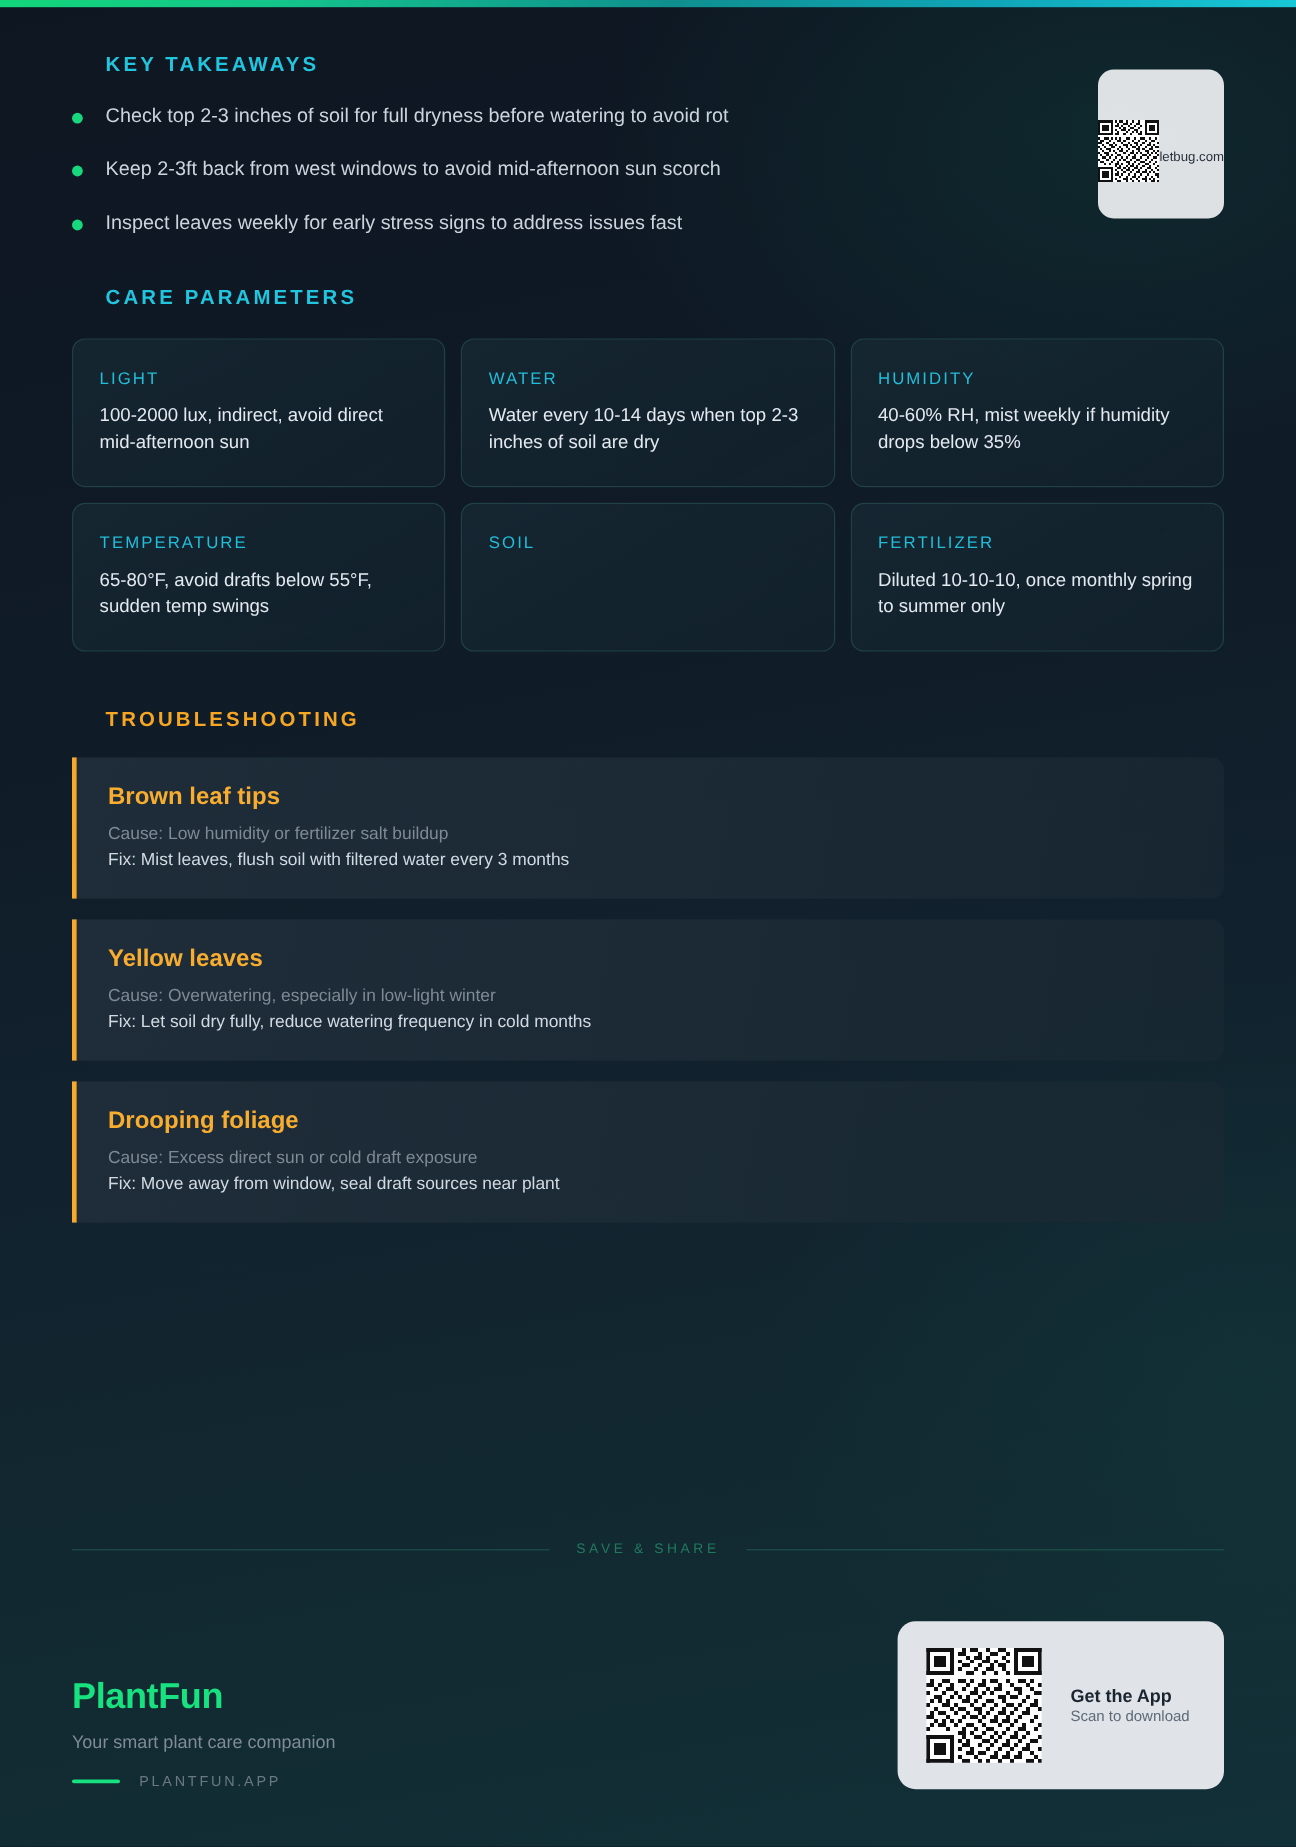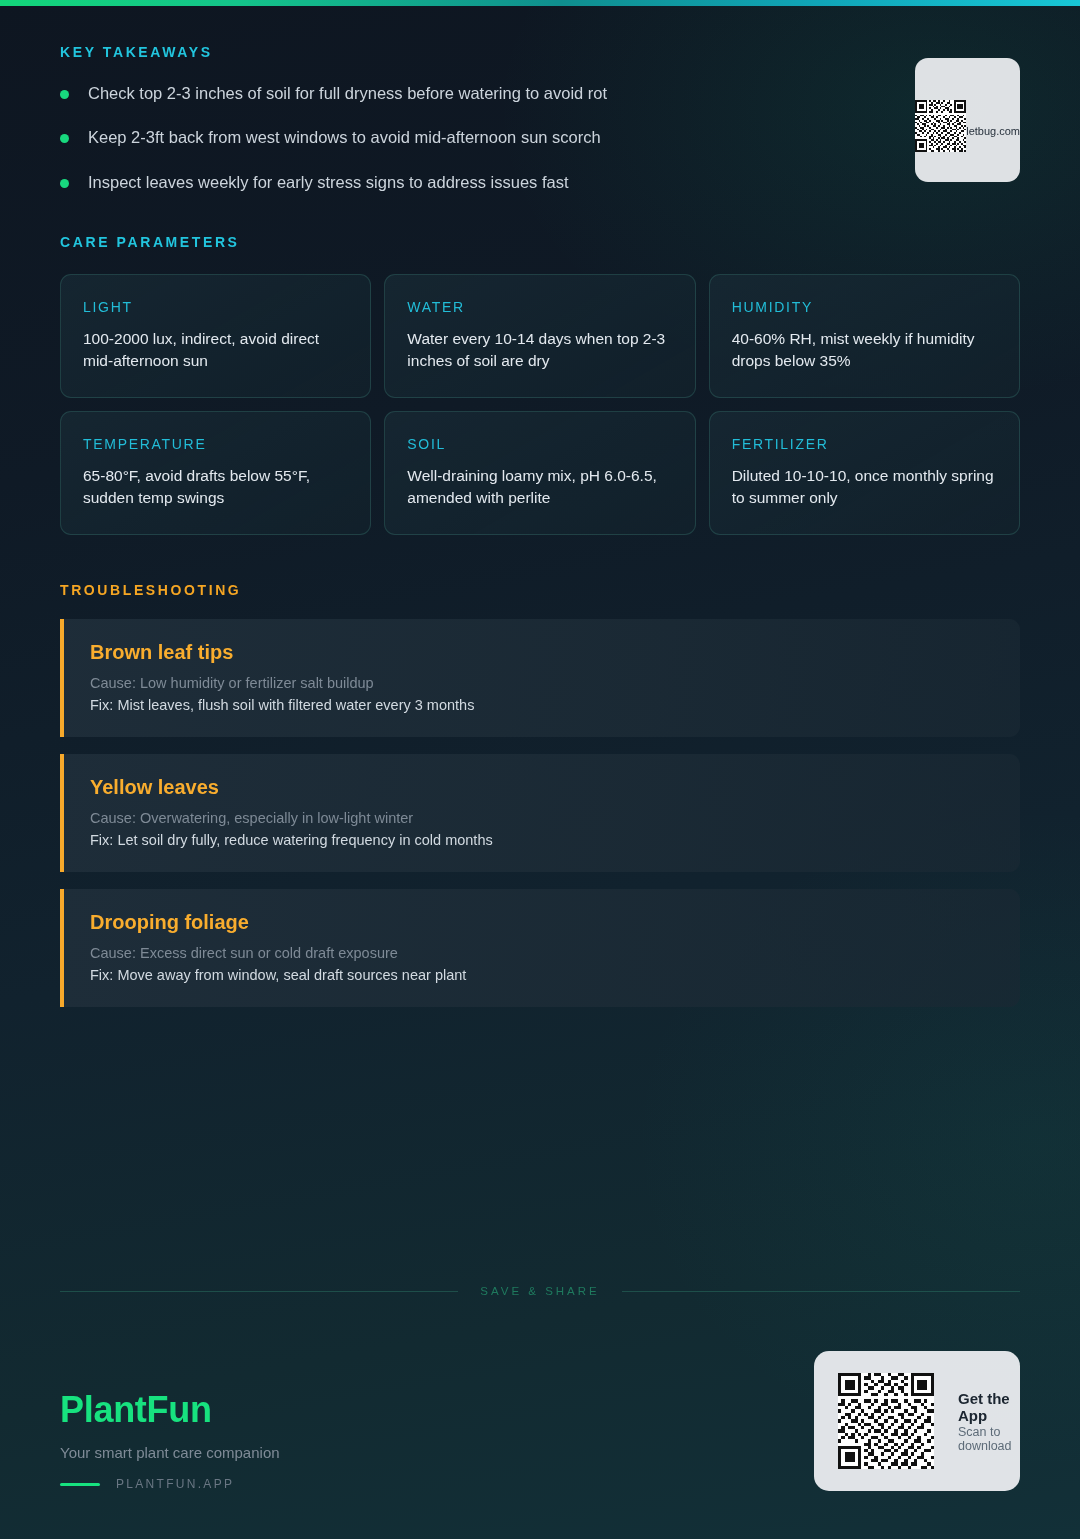--- a/index.html
+++ b/index.html
@@ -62,22 +62,23 @@
     display:flex; flex-direction:row; align-items:center;
     padding:12px 0 0 0;
   }
   .qr-top .qr-box { width:80px; height:80px; }
   .qr-top .qr-label {
     margin-top:9px; font-size:11px; color:#27313c; font-weight:normal;
   }
 
   
   .sec-label {
-    font-size:14px; font-weight:bold; letter-spacing:2.6px;
+    font-size:17px; font-weight:bold; letter-spacing:2.6px;
     color:#22c5de;
+    margin-left:28px;
   }
   .sec-label.amber { color:#f6a623; }
 
   
   .takeaways { padding:44px 60px 0 60px; }
   .tk-list { margin-top:22px; }
   .tk-item { display:flex; align-items:flex-start; gap:19px; margin-bottom:22px; }
   .tk-dot {
     width:9px; height:9px; border-radius:50%;
     background:#18d87e; flex:0 0 auto; margin-top:8px;
@@ -126,33 +127,33 @@
 
   .divider-row { display:flex; align-items:center; gap:22px; margin-bottom:54px; }
   .div-line { height:1px; background:rgba(40,110,95,0.55); flex:1 1 auto; }
   .div-text {
     font-size:11.5px; letter-spacing:3px; color:#1f7a5e; font-weight:normal;
     white-space:nowrap;
   }
 
   .footer-row { display:flex; align-items:flex-end; justify-content:space-between; }
   .brand-name {
-    font-size:36px; font-weight:bold; color:#17e27f; letter-spacing:-0.3px;
+    font-size:30px; font-weight:bold; color:#17e27f; letter-spacing:-0.3px;
   }
   .brand-tag { margin-top:13px; font-size:15px; color:#7f8b97; }
   .brand-url-row { display:flex; align-items:center; gap:16px; margin-top:16px; }
   .brand-url-line { width:40px; height:3px; background:#17e27f; border-radius:2px; }
   .brand-url { font-size:12px; letter-spacing:2.3px; color:#6a7784; }
 
   .qr-foot {
     display:flex; align-items:center; gap:24px;
     background:rgba(237,239,242,0.94);
     border-radius:15px;
     padding:22px 28px 22px 24px;
-    width:206px;
+    width:272px;
   }
   .qr-foot .qr-box { width:96px; height:96px; flex:0 0 auto; }
   .qr-foot-title { font-size:15px; font-weight:bold; color:#1b2530; }
   .qr-foot-sub { margin-top:1px; font-size:12.5px; color:#5d6b78; }
 </style>
 </head>
 <body>
 
 <div class="poster">
 
@@ -193,21 +194,20 @@
         <div class="care-card">
           <div class="care-key">HUMIDITY</div>
           <div class="care-val">40-60% RH, mist weekly if humidity drops below 35%</div>
         </div>
         <div class="care-card">
           <div class="care-key">TEMPERATURE</div>
           <div class="care-val">65-80°F, avoid drafts below 55°F, sudden temp swings</div>
         </div>
         <div class="care-card">
           <div class="care-key">SOIL</div>
-          <div class="care-val">Well-draining loamy mix, pH 6.0-6.5, amended with perlite</div>
         </div>
         <div class="care-card">
           <div class="care-key">FERTILIZER</div>
           <div class="care-val">Diluted 10-10-10, once monthly spring to summer only</div>
         </div>
       </div>
     </div>
 
     <div class="trouble">
       <div class="sec-label amber">TROUBLESHOOTING</div>

